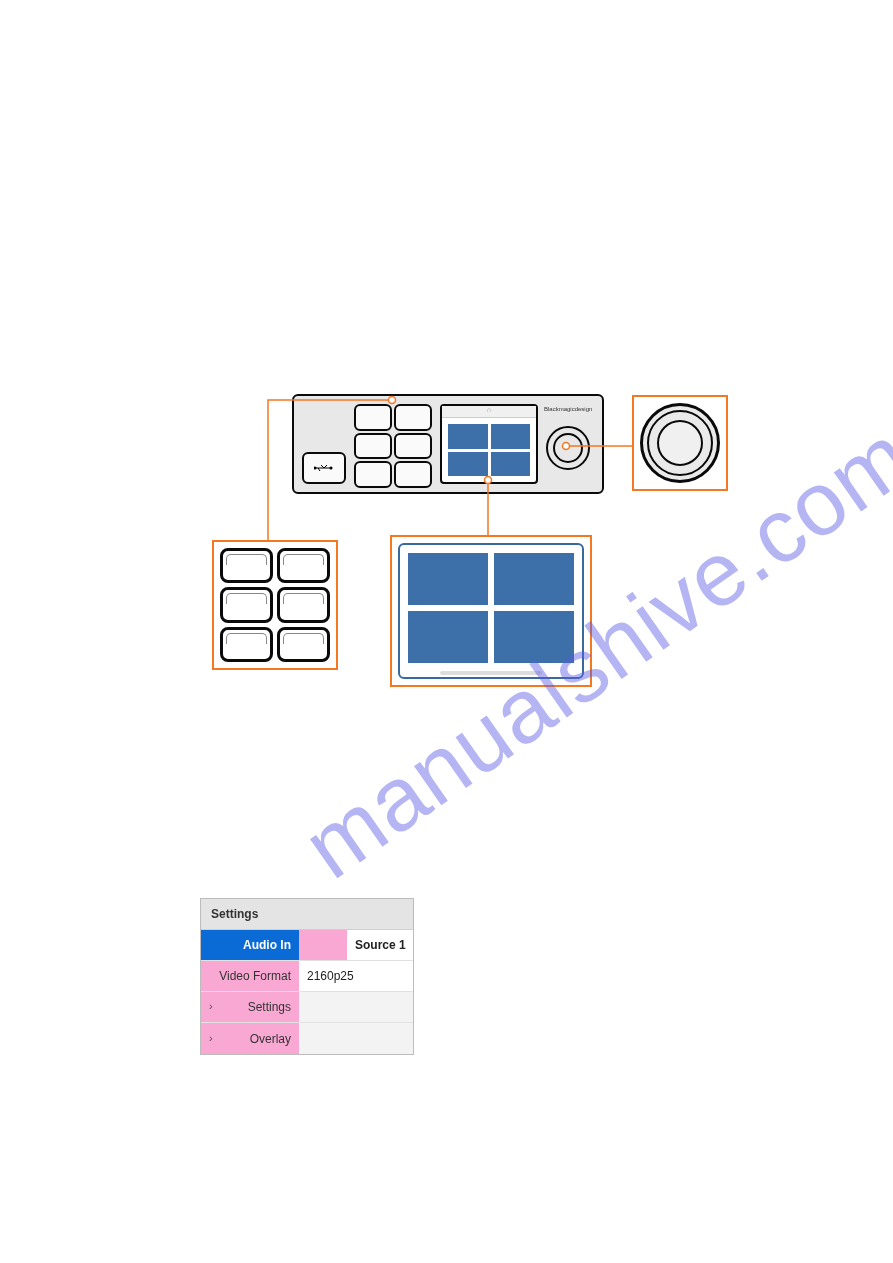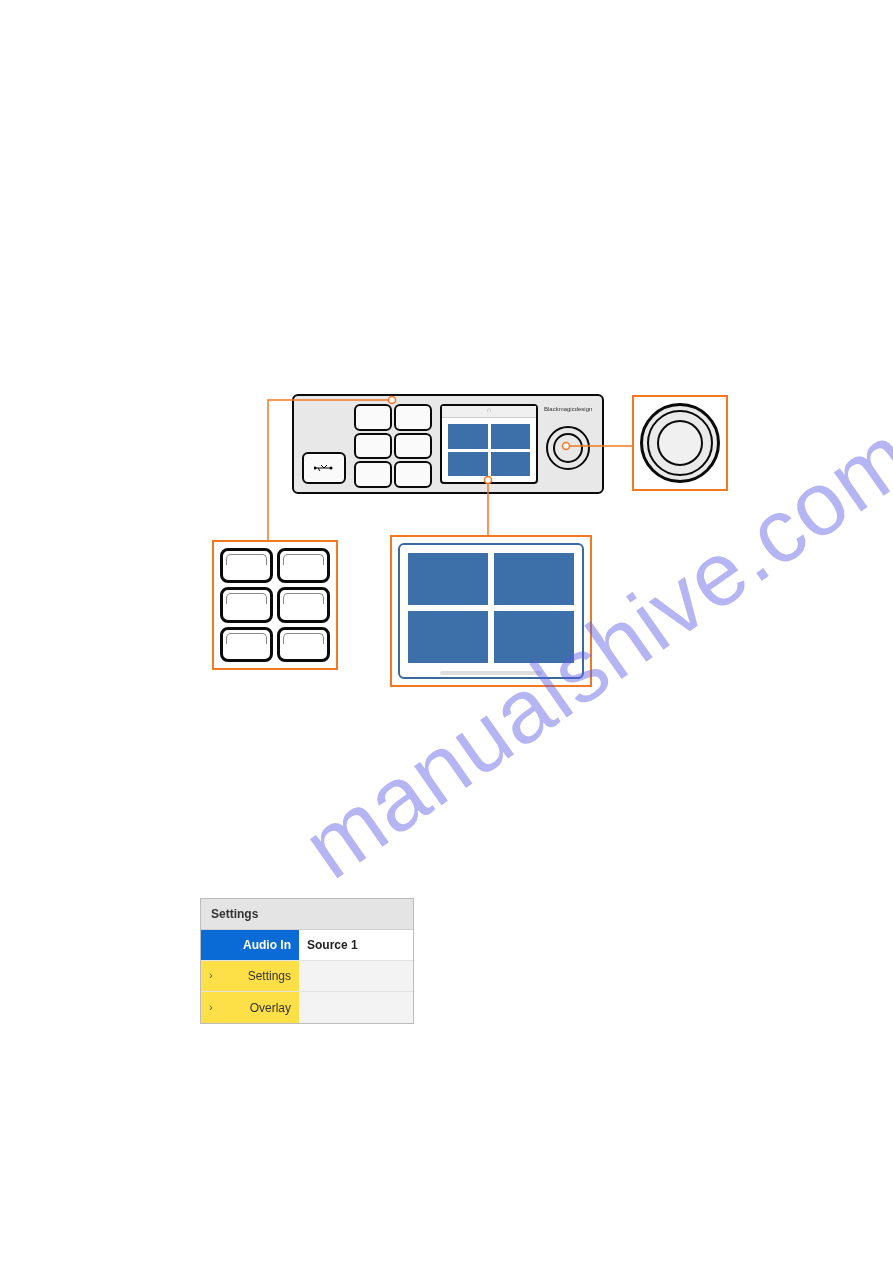--- a/index.html
+++ b/index.html
@@ -208,21 +208,21 @@
     bottom: 2px; left: 40px; right: 40px; height: 4px;
     background: #ddd;
     border-radius: 2px;
   }
 
   
   .settings {
     position: absolute;
     top: 898px; left: 200px;
     width: 214px;
-    background: #fde047;
+    background: #f9a8d4;
     border: 1px solid #bcbcbc;
     font-size: 12px;
   }
   .settings .hdr {
     padding: 8px 10px;
     font-weight: bold;
     color: #333;
     background: #e4e4e4;
     border-bottom: 1px solid #cfcfcf;
   }
@@ -254,20 +254,21 @@
     background: #0b6bd6;
     color: #fff;
     font-weight: bold;
     height: 100%;
     display: flex;
     align-items: center;
     justify-content: flex-end;
   }
   .settings .row.sel .val {
     font-weight: bold;
+    margin-left: 48px;
   }
   .settings .chev {
     position: absolute;
     left: 8px;
     color: #555;
     font-size: 11px;
   }
   .settings .row.sub .val {
     background: #f3f3f3;
   }
@@ -345,20 +346,24 @@
 </div>
 
 <div class="settings">
   <div class="hdr">Settings</div>
 
   <div class="row sel">
     <div class="lbl">Audio In</div>
     <div class="val">Source 1</div>
   </div>
 
+  <div class="row">
+    <div class="lbl">Video Format</div>
+    <div class="val">2160p25</div>
+  </div>
 
   <div class="row sub">
     <div class="lbl">
       <span class="chev">›</span>
       <span>Settings</span>
     </div>
     <div class="val"></div>
   </div>
 
   <div class="row sub">

